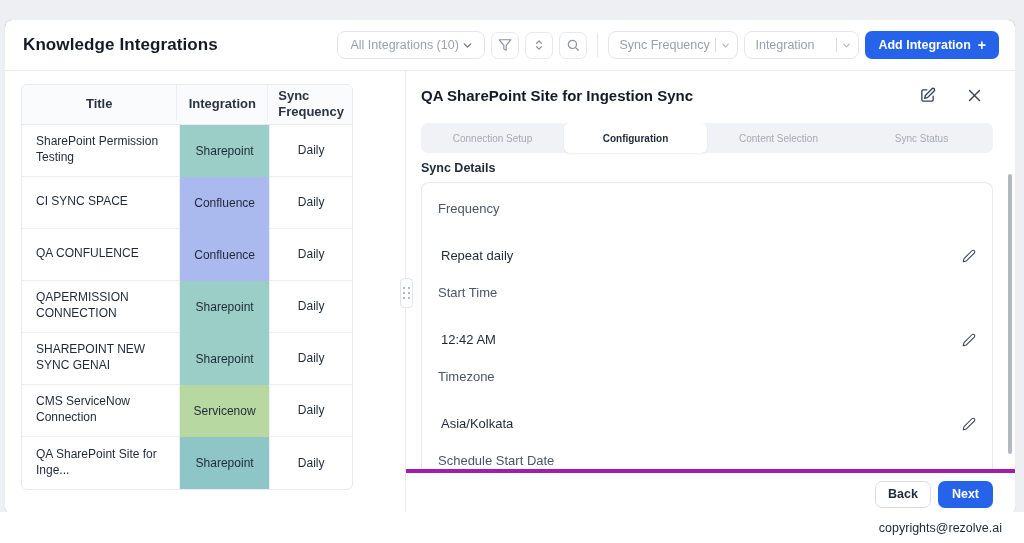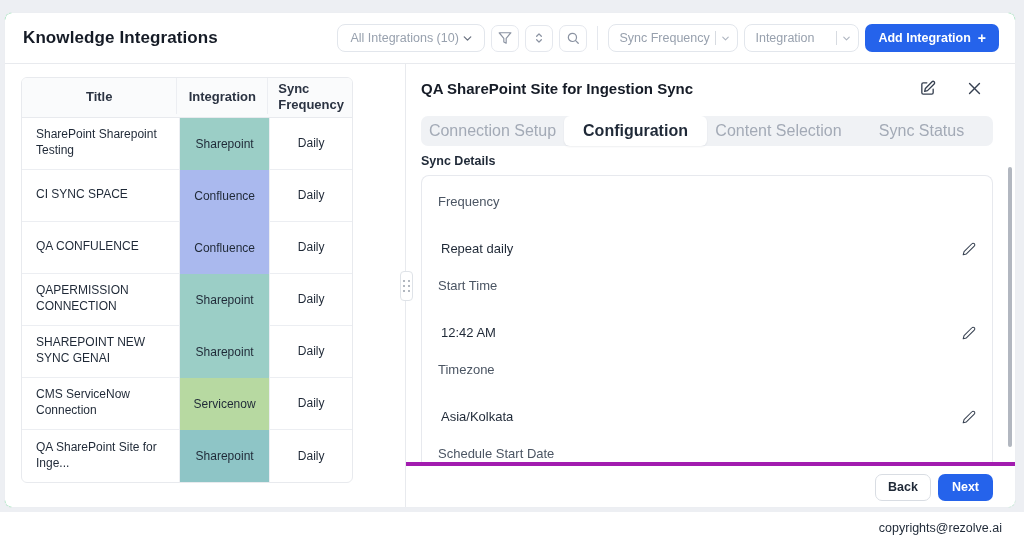--- a/index.html
+++ b/index.html
@@ -1,20 +1,20 @@
 <!DOCTYPE html>
 <html><head>
 <meta charset="utf-8">
 <style>
   * { margin:0; padding:0; box-sizing:border-box; }
   html,body { width:1024px; height:543px; font-family:"Liberation Sans", sans-serif; }
   body { background:#edeff3; position:relative; overflow:hidden; }
 
   
-  .app-card { position:absolute; left:4px; top:12px; width:1012px; height:496px;
+  .app-card { position:absolute; left:4px; top:19px; width:1012px; height:496px;
     background:#22c55e; border-radius:8px; overflow:hidden; border:1px solid #eceef2; }
 
   
   .top-bar { height:51px; display:flex; align-items:center; gap:6px;
     padding:0 16px 0 18px; border-bottom:1px solid #e8eaee; background:#fff; }
   .page-title { font-size:17px; font-weight:700; color:#151b26; margin-right:auto; letter-spacing:.1px; }
   .combo { height:28px; border:1px solid #e2e6ec; border-radius:8px; background:#fff;
     display:flex; align-items:center; font-size:12.5px; color:#98a1ae; cursor:pointer; }
   .combo-all { width:148px; padding:0 10px 0 12px; justify-content:space-between; }
   .icon-btn { width:28px; height:27px; border:1px solid #e5e8ee; border-radius:7px; background:#fff;
@@ -67,21 +67,21 @@
   
   .right-pane { flex:1; display:flex; flex-direction:column; padding:16px 22px 0 15px; min-width:0; }
   .panel-head { display:flex; align-items:center; margin-bottom:19px; }
   .panel-title { font-size:15px; font-weight:700; color:#151b26; margin-right:auto; }
   .panel-actions { display:flex; align-items:center; gap:30px; padding-right:10px; }
   .panel-actions .act { background:none; border:none; cursor:pointer; color:#374151;
     display:flex; align-items:center; }
   .panel-actions svg { width:17px; height:17px; }
 
   .tabbar { display:flex; background:#f0f2f5; border-radius:7px; height:30px; margin-bottom:8px; }
-  .tab { flex:1; display:flex; align-items:center; justify-content:center; font-size:16px;
+  .tab { flex:1; display:flex; align-items:center; justify-content:center; font-size:10px;
     color:#a3aab6; cursor:pointer; border-radius:6px; }
   .tab.active { background:#fff; color:#1f2937; font-weight:700;
     box-shadow:0 1px 2px rgba(20,30,50,.07); }
 
   .section-title { font-size:12.5px; font-weight:700; color:#1f2937; margin-bottom:7px; }
 
   .fields-card { flex:1; border:1px solid #e7e9ee; border-bottom:none; border-radius:8px 8px 0 0;
     overflow:hidden; padding-top:18px; }
   .field { padding:0 16px; }
   .field .flabel { font-size:13px; color:#4b5563; margin-bottom:16px; }
@@ -171,21 +171,21 @@
 
     <div class="left-pane">
       <div class="itable">
         <div class="thead">
           <div class="th th-title">Title</div>
           <div class="th th-int">Integration</div>
           <div class="th th-freq">Sync Frequency</div>
         </div>
         <div id="table-body">
   <div class="trow">
-    <div class="cell cell-title">SharePoint Sharepoint Testing</div>
+    <div class="cell cell-title">SharePoint Permission Testing</div>
     <div class="cell cell-int" style="background: rgb(155, 206, 198);">Sharepoint</div>
     <div class="cell cell-freq">Daily</div>
   </div>
 
   <div class="trow">
     <div class="cell cell-title">CI SYNC SPACE</div>
     <div class="cell cell-int" style="background: rgb(170, 185, 238);">Confluence</div>
     <div class="cell cell-freq">Daily</div>
   </div>
 

